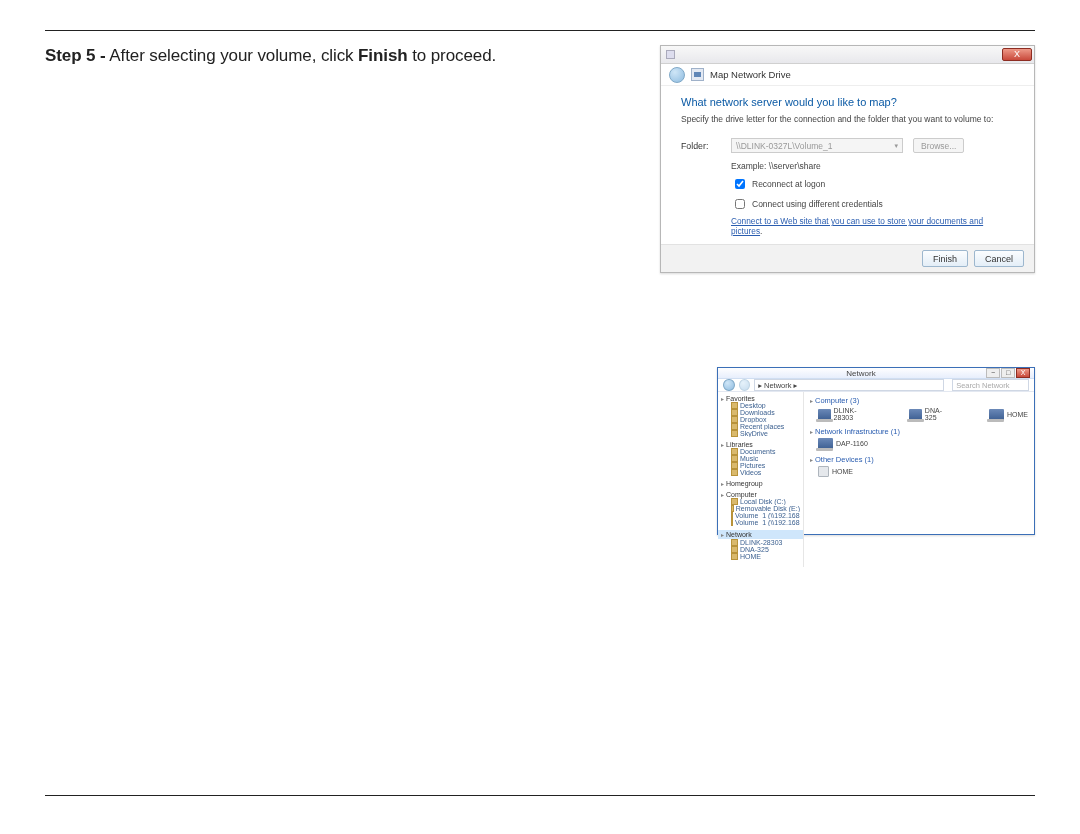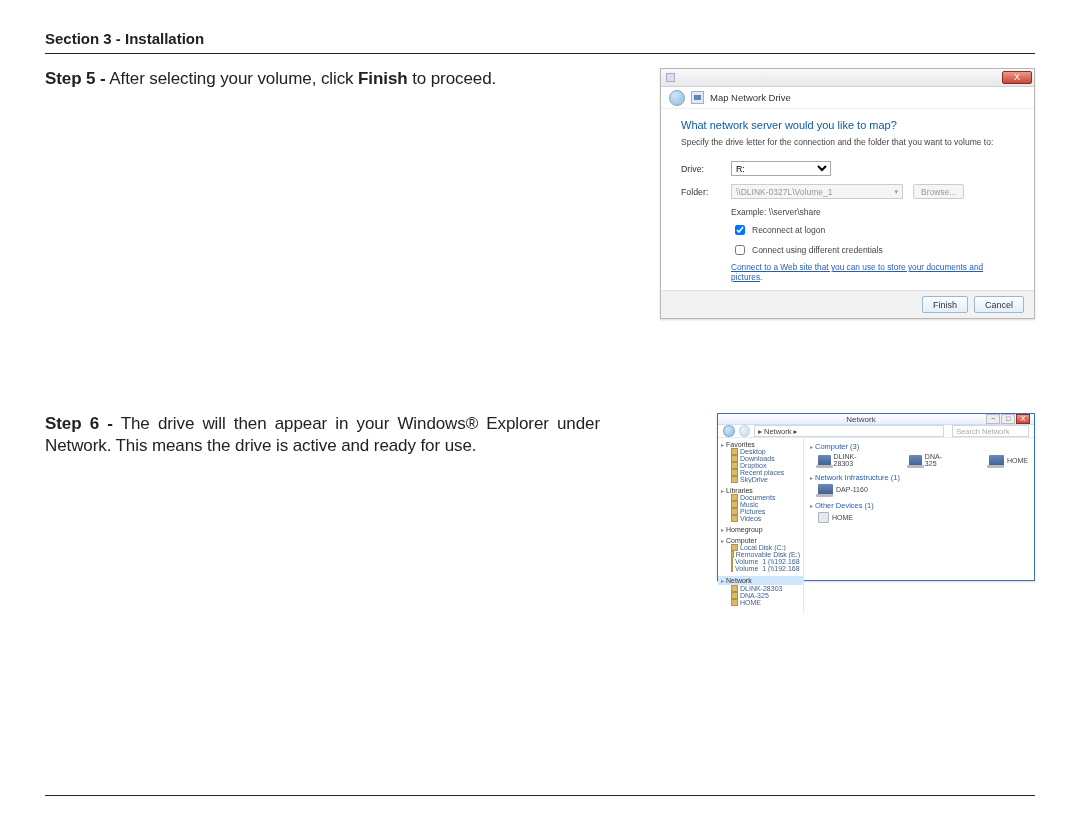--- a/index.html
+++ b/index.html
@@ -182,21 +182,20 @@
   }
   .footer .frow .prod1{font-weight:700;}
   .footer .frow .prod2{font-weight:400;}
   .footer .frow .prod3{font-weight:700;}
   .footer .frow .pn{font-weight:400;}
 </style>
 </head>
 <body>
 
 <div class="page">
-  <div class="section-header">Section 3 - Installation</div>
   <hr class="top">
 
   <div class="row">
     <div class="textcol">
       <span class="stepnum">Step 5 -</span><span> After selecting your volume, click </span><span class="bold">Finish</span><span> to proceed.</span>
     </div>
     <div class="imgcol">
 
       <div class="dlg">
         <div class="titlebar">
@@ -206,26 +205,20 @@
           <span class="closebtn">X</span>
         </div>
         <div class="crumb">
           <span class="back"></span>
           <span class="cicon"></span>
           <span class="ctxt">Map Network Drive</span>
         </div>
         <div class="body">
           <h4>What network server would you like to map?</h4>
           <div class="sub">Specify the drive letter for the connection and the folder that you want to volume to:</div>
-          <div class="formrow">
-            <span class="lbl">Drive:</span>
-            <select>
-              <option>R:</option>
-            </select>
-          </div>
           <div class="formrow">
             <span class="lbl">Folder:</span>
             <span class="folderin">
               <span>\\DLINK-0327L\Volume_1</span>
               <span class="dd">▾</span>
             </span>
             <span class="browse">Browse...</span>
           </div>
           <div class="indented">
             <div class="ex">Example: \\server\share</div>
@@ -244,23 +237,20 @@
           <button>Finish</button>
           <button>Cancel</button>
         </div>
       </div>
     </div>
   </div>
 
   <div style="height:70px"></div>
 
   <div class="row">
-    <div class="textcol" style="text-align:justify">
-      <span class="stepnum">Step 6 -</span><span> The drive will then appear in your Windows® Explorer under Network. This means the drive is active and ready for use.</span>
-    </div>
     <div class="imgcol">
       <div class="exp">
         <div class="etop">
           <span style="width:14px"></span>
           <span class="center">Network</span>
           <span class="wbtns">
             <span>−</span>
             <span>□</span>
             <span class="cl">X</span>
           </span>

